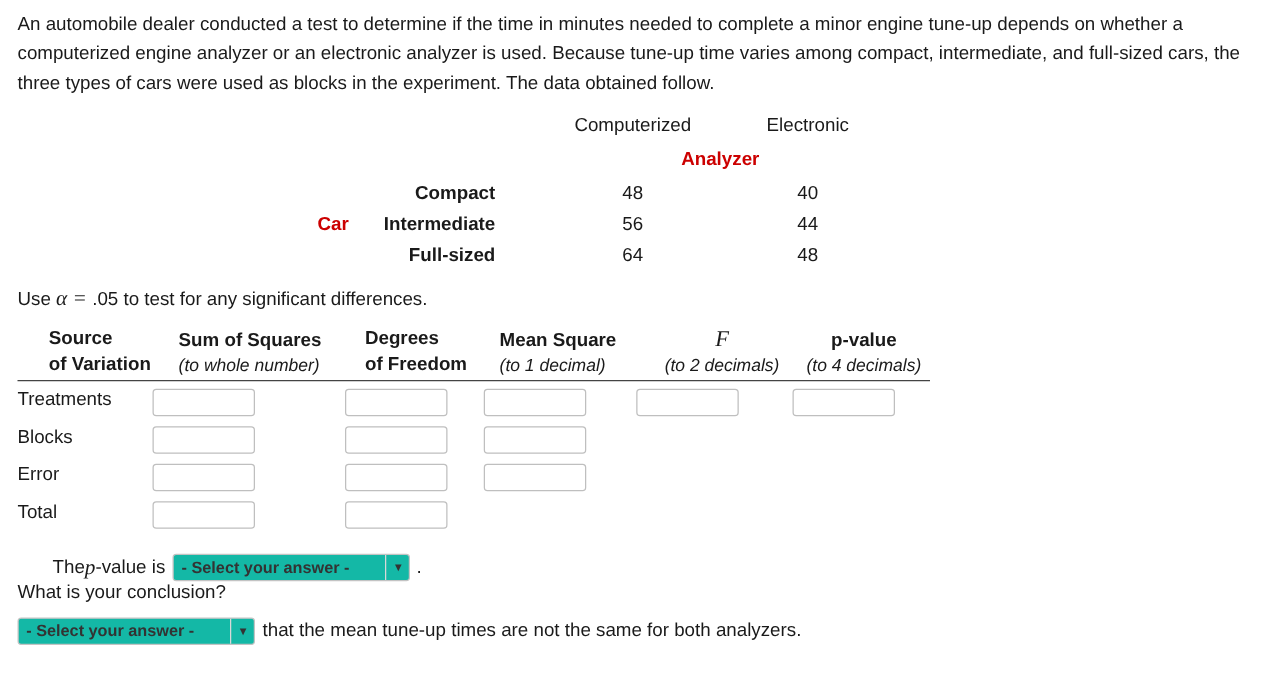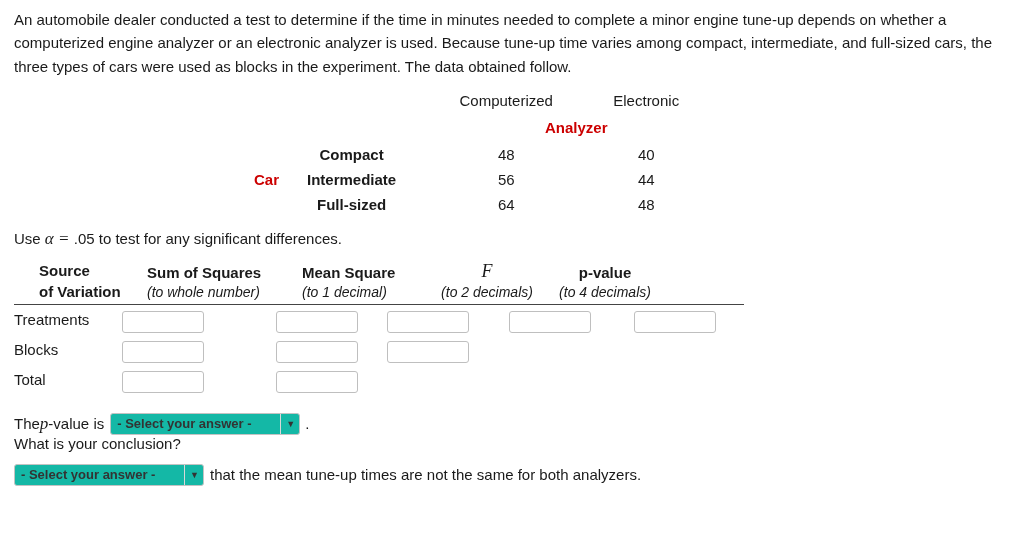--- a/index.html
+++ b/index.html
@@ -58,21 +58,21 @@
   .car-label {
     color: #cc0000;
     font-weight: bold;
     text-align: right;
     padding-right: 18px !important;
     white-space: nowrap;
     margin-top: 16px;
   }
   .row-label {
     font-weight: bold;
-    text-align: center;
+    text-align: right;
     white-space: nowrap;
     padding-right: 40px !important;
   }
   .cell-val {
     text-align: center;
   }
   
   .alpha-line {
     margin: 12px 0 10px 0;
     font-size: 15px;
@@ -144,20 +144,21 @@
     box-sizing: border-box;
     outline: none;
   }
   input.box.wide { width: 82px; }
   
   .pline {
     margin-top: 12px;
     display: flex;
     align-items: center;
     font-size: 15px;
+    margin-left: 28px;
   }
   .sel {
     display: inline-flex;
     align-items: center;
     justify-content: space-between;
     border: 1px solid #c3c3c3;
     border-radius: 3px;
     background: #14b8a6;
     height: 22px;
     padding: 0 4px 0 6px;
@@ -237,20 +238,24 @@
   <div class="anova">
     <div class="anova-header">
       <div class="hcol c-source">
         <div class="b">Source</div>
         <div class="b">of Variation</div>
       </div>
       <div class="hcol c-ss">
         <div class="b">Sum of Squares</div>
         <div class="sm">(to whole number)</div>
       </div>
+      <div class="hcol c-df">
+        <div class="b">Degrees</div>
+        <div class="b">of Freedom</div>
+      </div>
       <div class="hcol c-ms">
         <div class="b">Mean Square</div>
         <div class="sm">(to 1 decimal)</div>
       </div>
       <div class="hcol c-f">
         <div class="top serif-it">F</div>
         <div class="sm">(to 2 decimals)</div>
       </div>
       <div class="hcol c-p">
         <div class="top b">p-value</div>
@@ -287,20 +292,34 @@
         <div class="cellbox df">
           <input class="box wide" type="text" value="" style="">
         </div>
         <div class="cellbox ms">
           <input class="box wide" type="text" value="" style="">
         </div>
         <div class="cellbox f"></div>
         <div class="cellbox p"></div>
       </div>
 
+      <div class="arow">
+        <div class="lbl">Error</div>
+        <div class="cellbox">
+          <input class="box wide" type="text" value="" style="">
+        </div>
+        <div class="cellbox df">
+          <input class="box wide" type="text" value="" style="">
+        </div>
+        <div class="cellbox ms">
+          <input class="box wide" type="text" value="" style="">
+        </div>
+        <div class="cellbox f"></div>
+        <div class="cellbox p"></div>
+      </div>
 
       <div class="arow">
         <div class="lbl">Total</div>
         <div class="cellbox">
           <input class="box wide" type="text" value="" style="">
         </div>
         <div class="cellbox df">
           <input class="box wide" type="text" value="" style="">
         </div>
         <div class="cellbox ms"></div>

